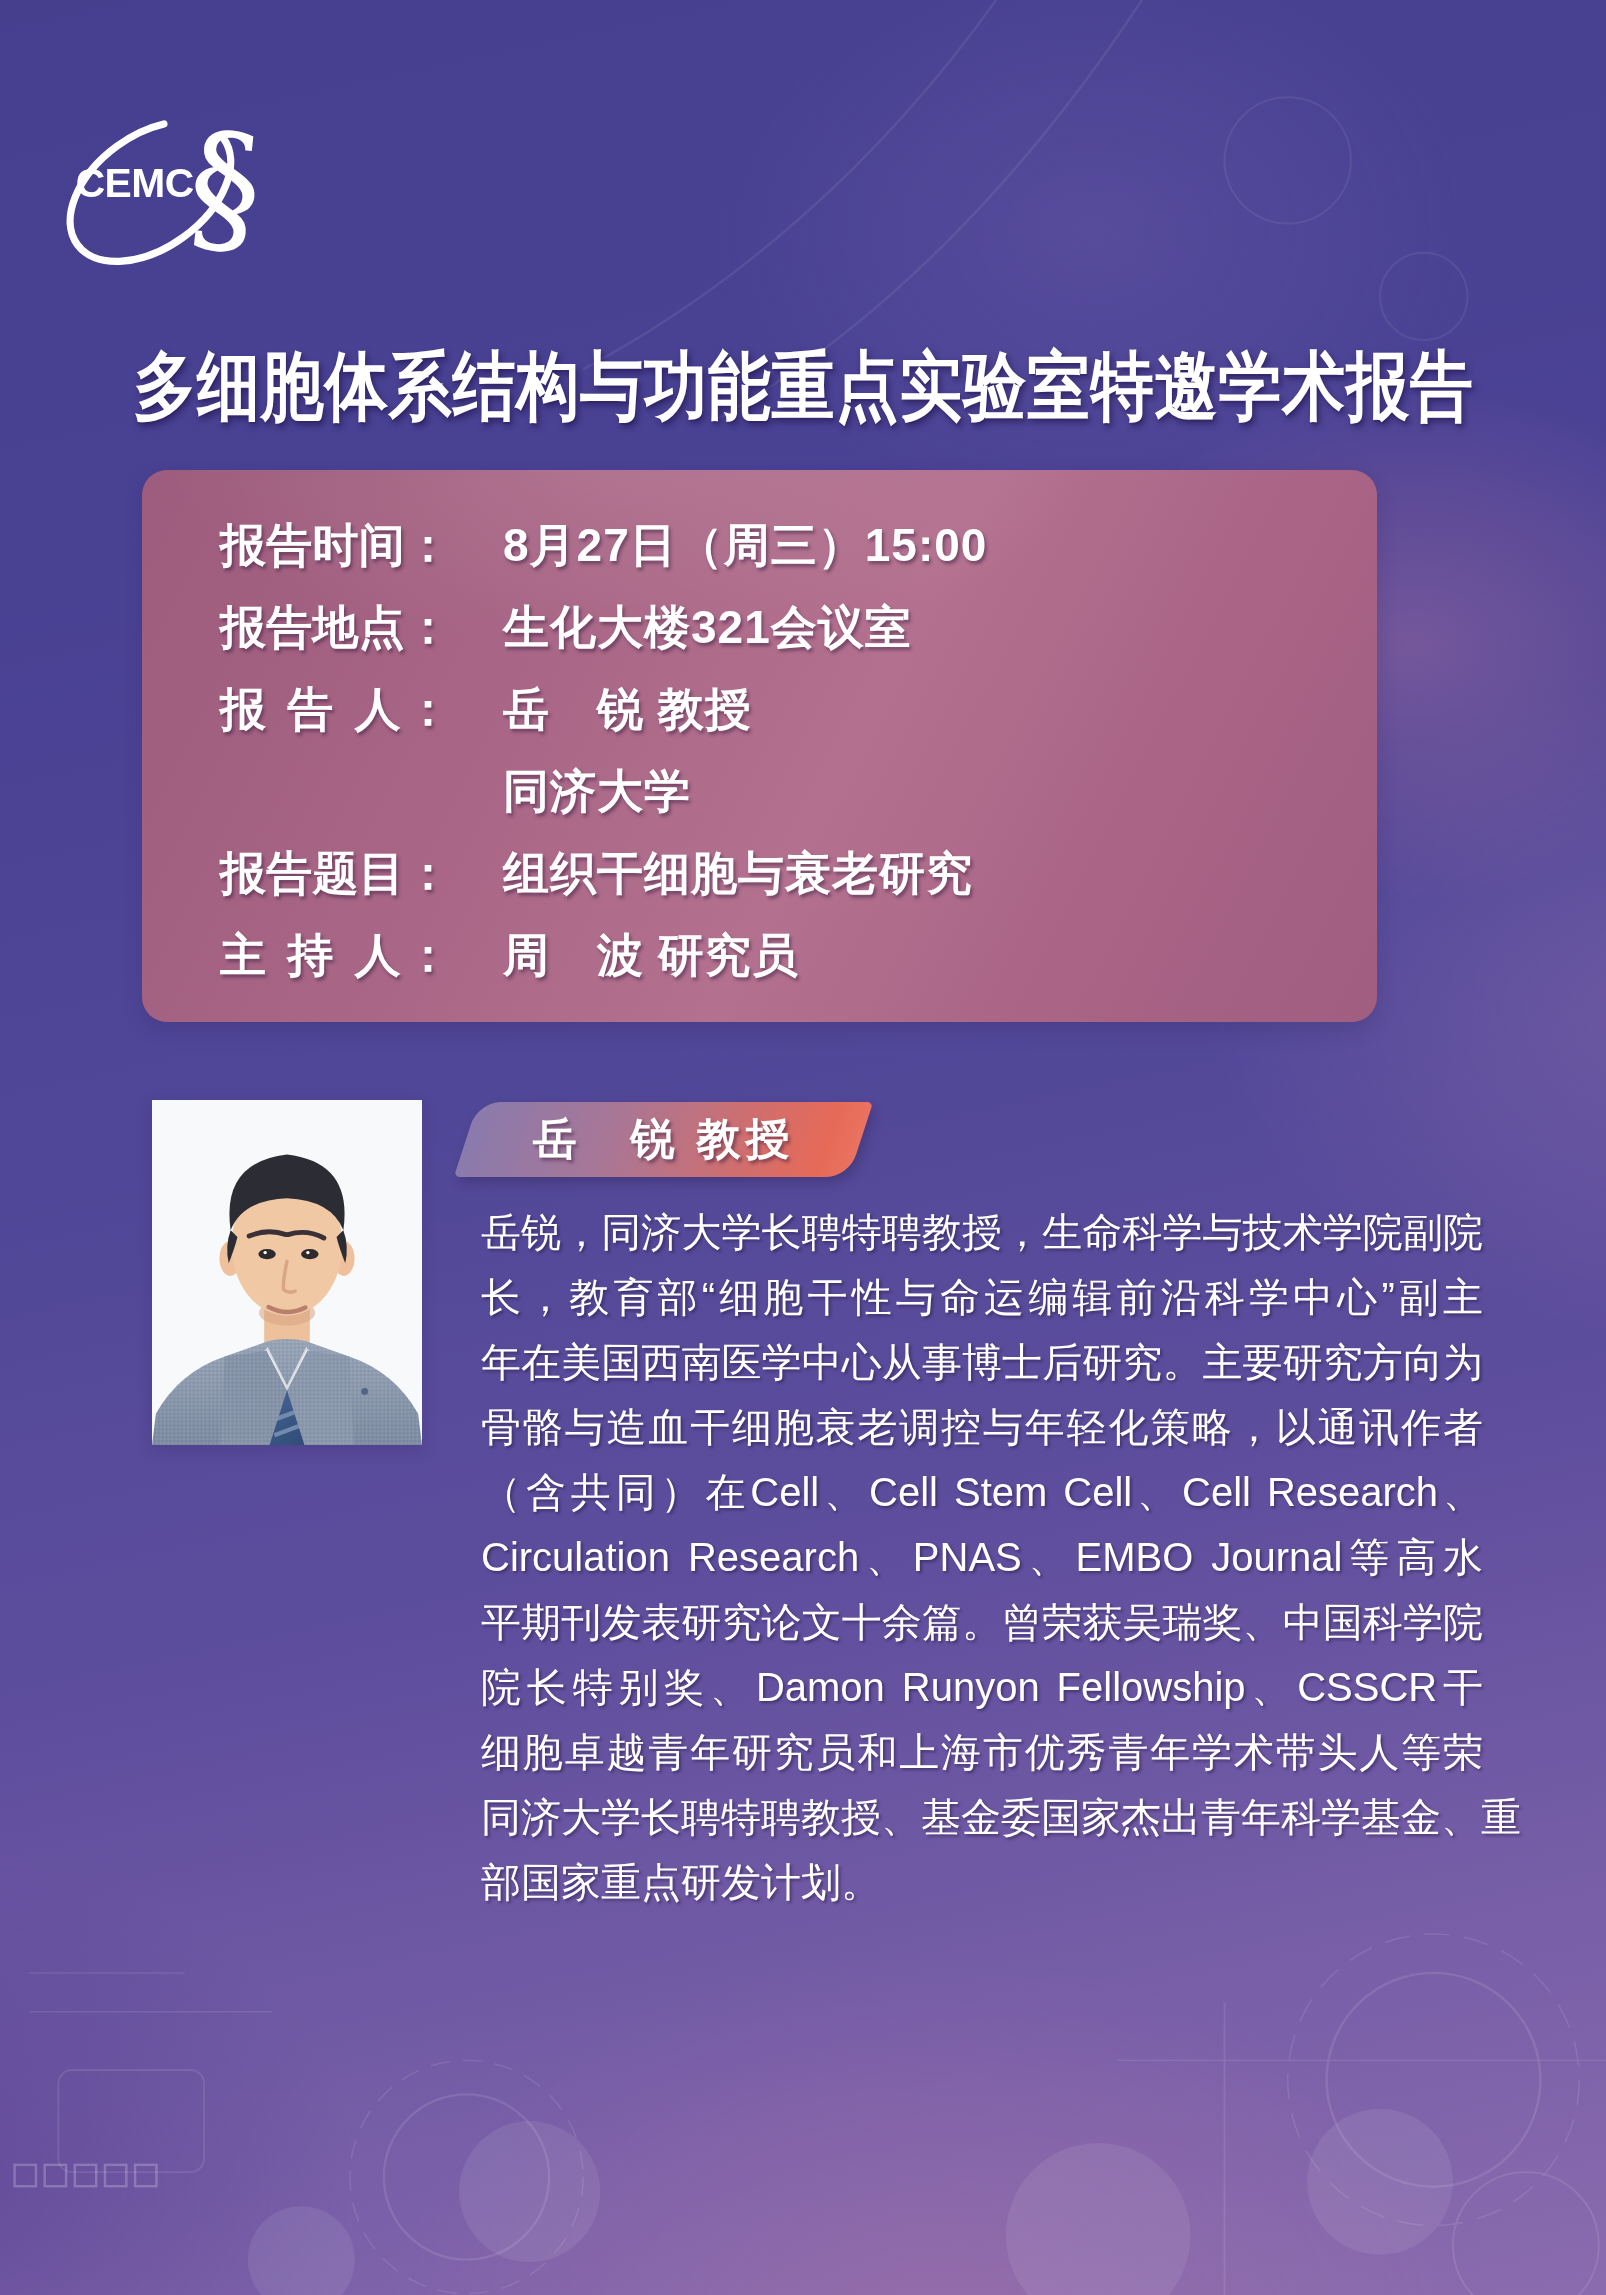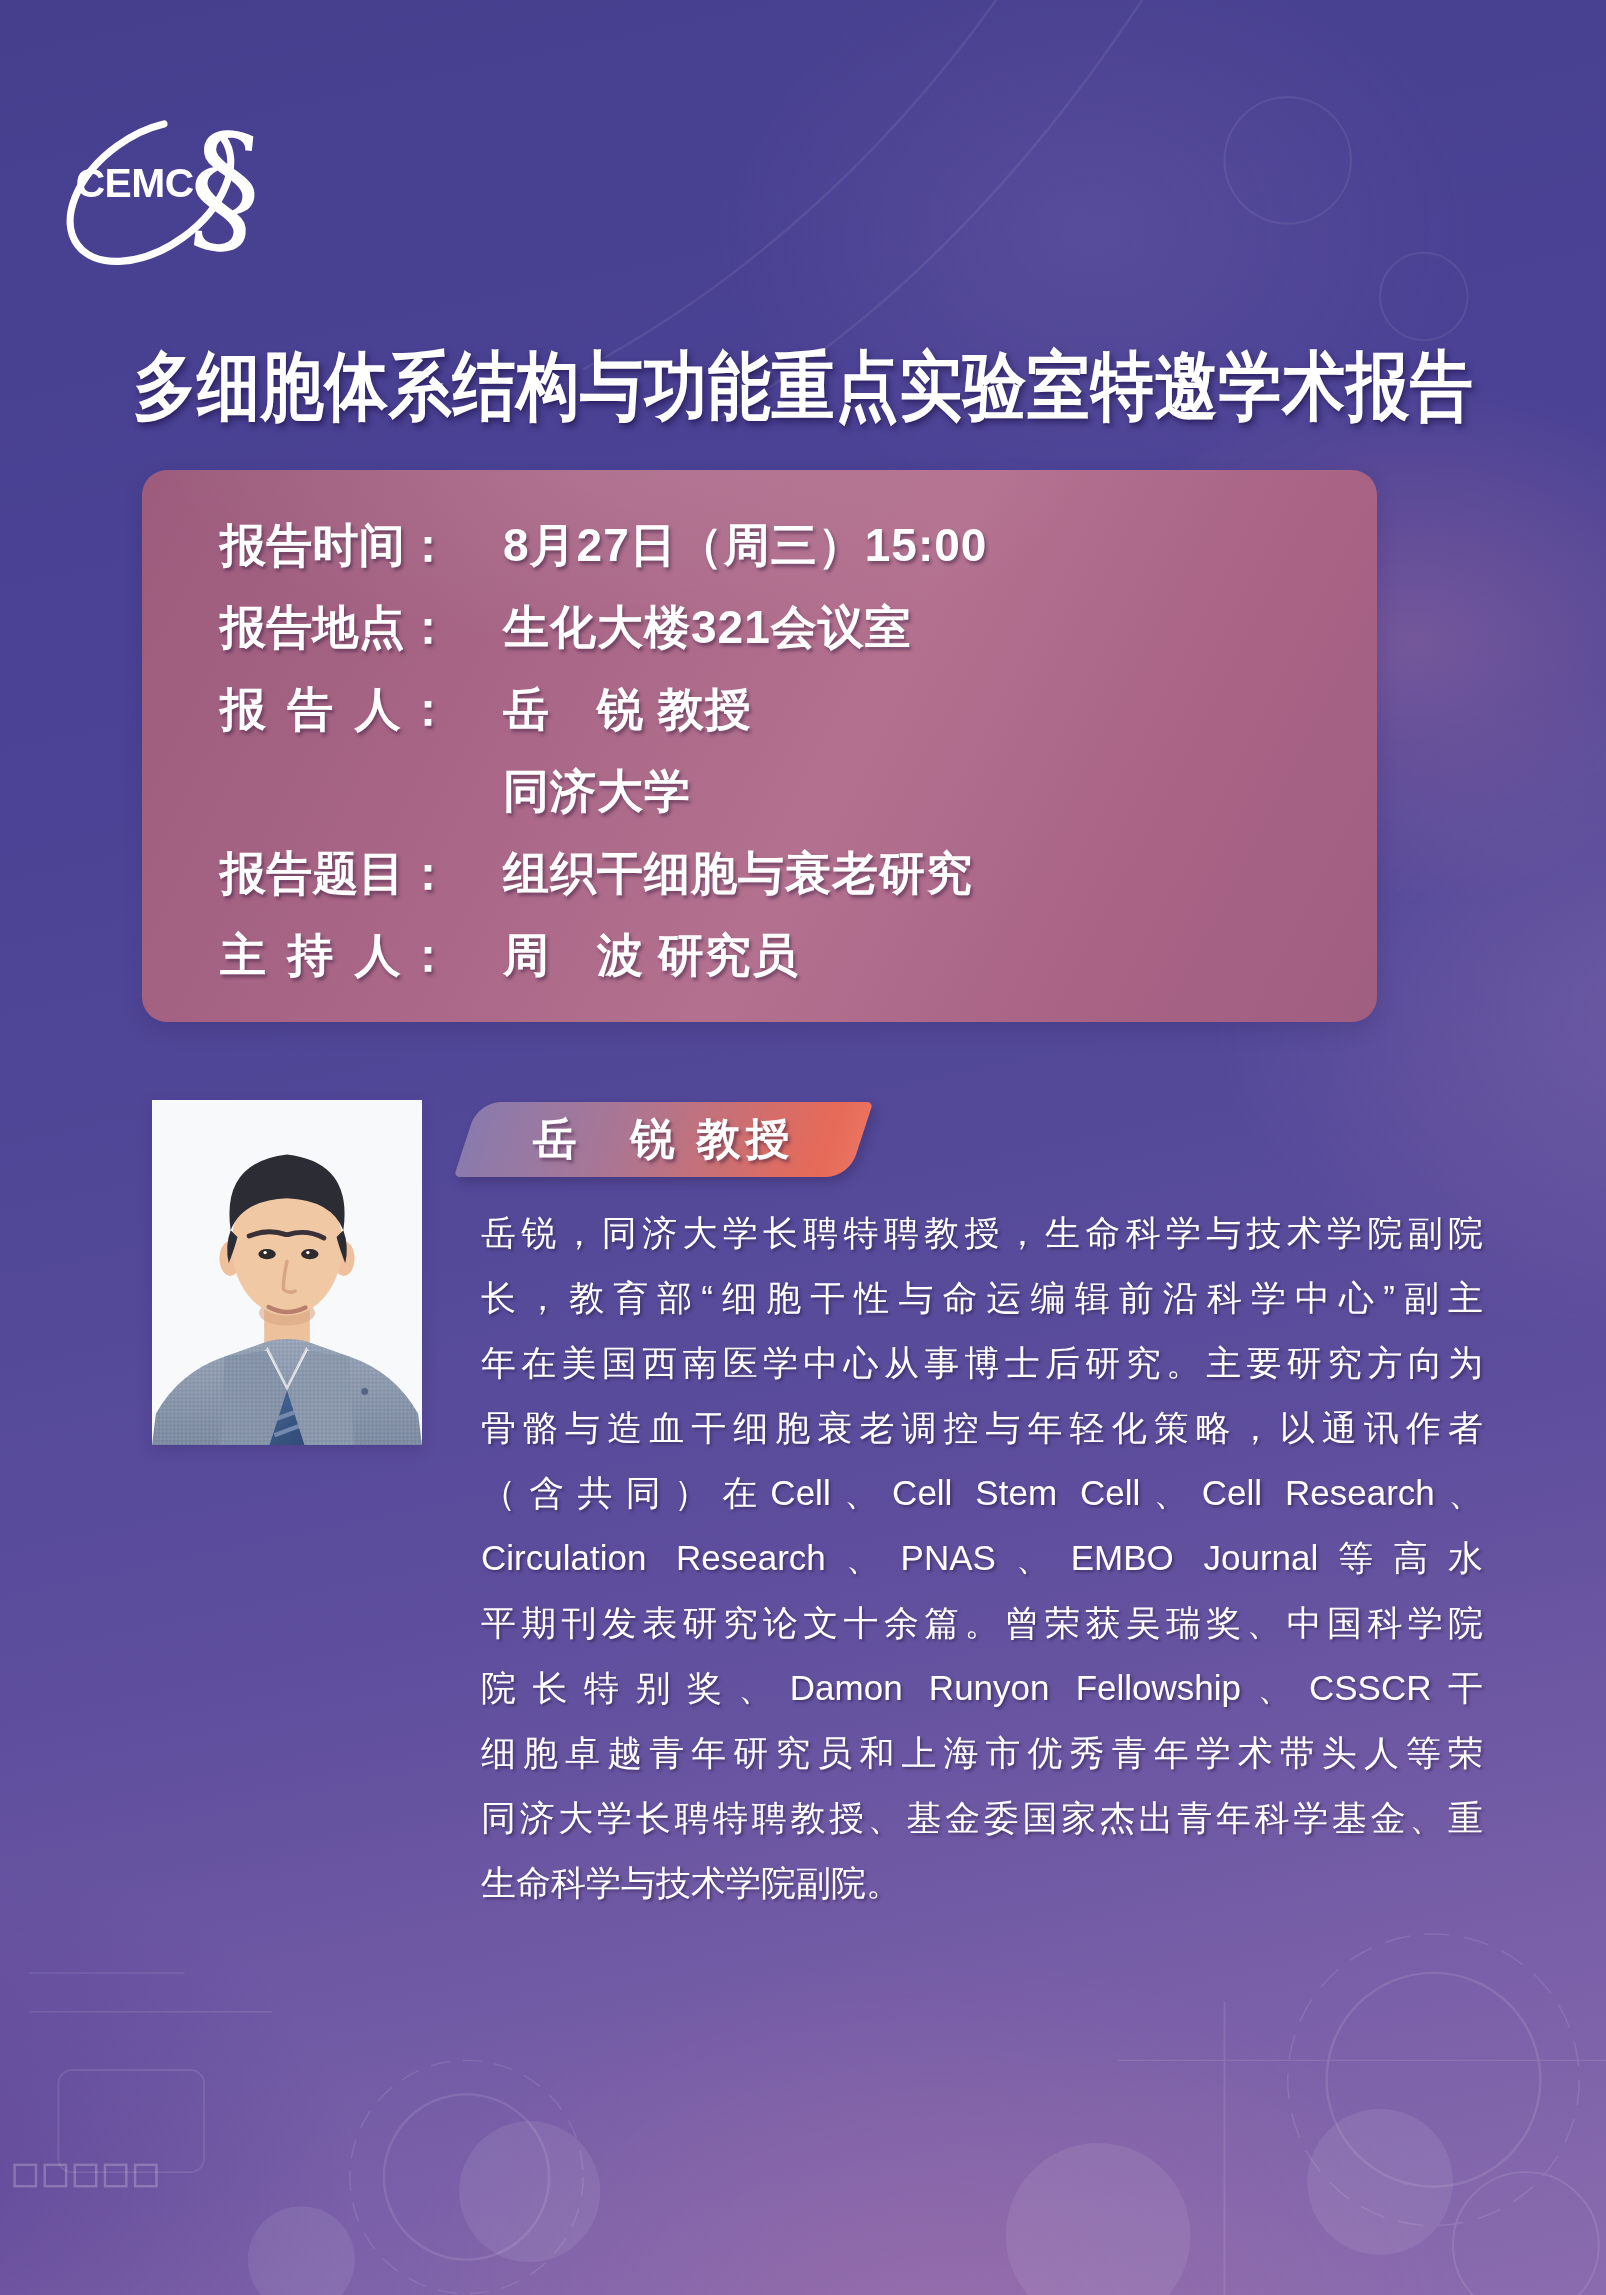--- a/index.html
+++ b/index.html
@@ -54,21 +54,21 @@
   .name-banner .banner-text{
     position:absolute;inset:0;transform:skewX(18deg);
     display:flex;align-items:center;justify-content:center;
     font-size:44px;font-weight:900;color:#fff;letter-spacing:4.9px;white-space:nowrap;
     text-shadow:2.4px 2.9px 3.4px rgba(60,25,55,0.5);
   }
   
   .bio{position:absolute;left:481px;top:1200px;width:1002px;}
   .bio-line{
     height:65px;line-height:65px;white-space:nowrap;
-    font-size:35px;font-weight:500;color:#fff;
+    font-size:40px;font-weight:500;color:#fff;
     text-align:justify;text-align-last:justify;
     text-shadow:1.9px 2.4px 2.9px rgba(35,20,60,0.50);
   }
   .bio-line:last-child{text-align-last:left;}
 </style>
 </head>
 <body>
 
 <svg class="decor" viewBox="0 0 3307 4724" aria-hidden="true">
   <g stroke="#ffffff" fill="none" opacity="0.07">
@@ -205,15 +205,15 @@
     <div class="bio-line">岳锐，同济大学长聘特聘教授，生命科学与技术学院副院</div>
     <div class="bio-line">长，教育部“细胞干性与命运编辑前沿科学中心”副主</div>
     <div class="bio-line">年在美国西南医学中心从事博士后研究。主要研究方向为</div>
     <div class="bio-line">骨骼与造血干细胞衰老调控与年轻化策略，以通讯作者</div>
     <div class="bio-line">（含共同）在Cell、Cell Stem Cell、Cell Research、</div>
     <div class="bio-line">Circulation Research、PNAS、EMBO Journal等高水</div>
     <div class="bio-line">平期刊发表研究论文十余篇。曾荣获吴瑞奖、中国科学院</div>
     <div class="bio-line">院长特别奖、Damon Runyon Fellowship、CSSCR干</div>
     <div class="bio-line">细胞卓越青年研究员和上海市优秀青年学术带头人等荣</div>
     <div class="bio-line">同济大学长聘特聘教授、基金委国家杰出青年科学基金、重</div>
-    <div class="bio-line">生命科学与技术学院副院。</div>
+    <div class="bio-line">部国家重点研发计划。</div>
   </div>
 
 
 </body></html>

